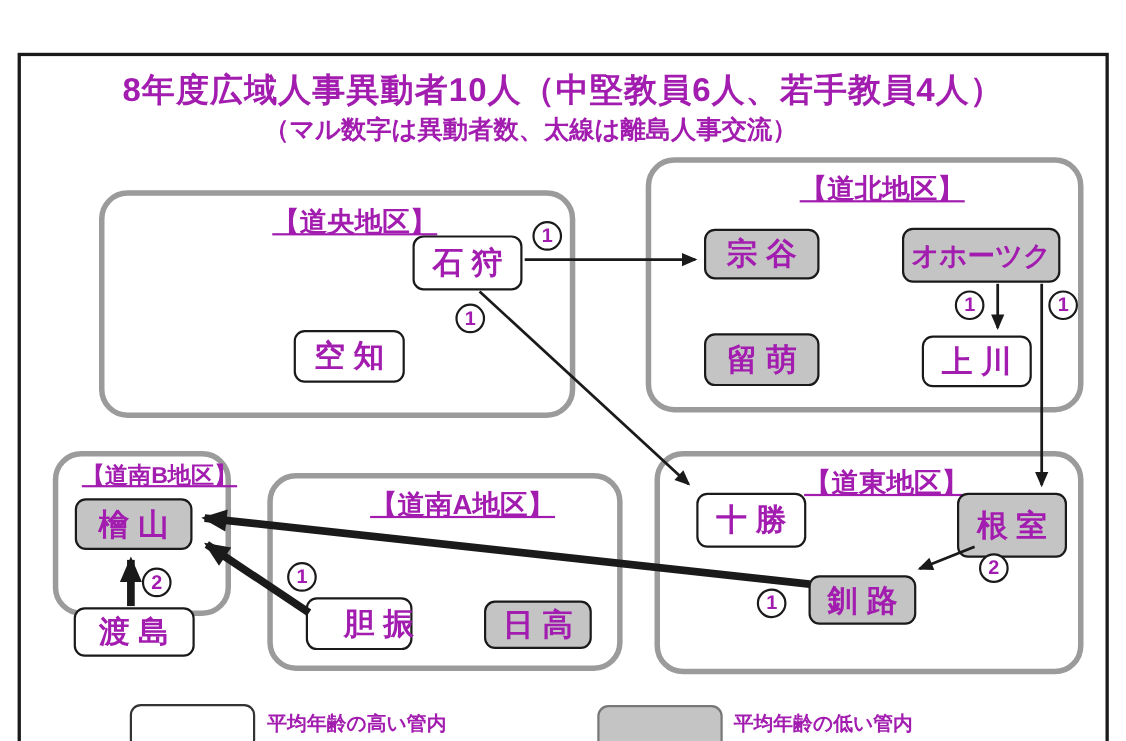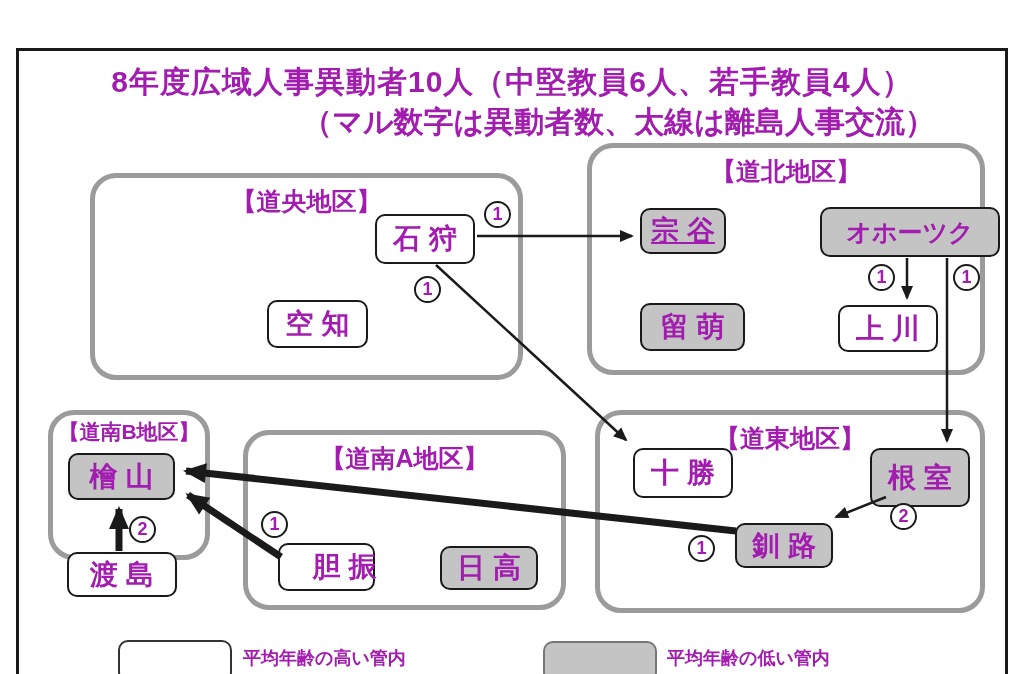--- a/index.html
+++ b/index.html
@@ -2,26 +2,26 @@
 <html><head>
 <meta charset="utf-8">
 <style>
   html,body{margin:0;padding:0;background:#fff;}
   #page{position:relative;width:1024px;height:674px;background:#fff;overflow:hidden;
         font-family:"Liberation Sans","DejaVu Sans",sans-serif;color:#a21caf;margin-top:40px;}
   #frame{position:absolute;left:16px;top:8px;width:992px;height:658px;
          border:3px solid #1a1a1a;background:#fff;box-sizing:border-box;}
   .title{position:absolute;left:30px;top:22px;width:964px;text-align:center;
          font-size:30px;font-weight:bold;letter-spacing:1px;}
-  .subtitle{position:absolute;left:30px;top:62px;width:905px;text-align:right;
-            font-size:30px;font-weight:bold;}
+  .subtitle{position:absolute;left:30px;top:62px;width:905px;text-align:center;
+            font-size:23px;font-weight:bold;}
   .region{position:absolute;border:5px solid #9b9b9b;border-radius:26px;background:#fff;
           box-sizing:border-box;}
-  .region-title{position:absolute;left:0;top:7px;width:100%;text-align:center;
-                font-size:25px;font-weight:bold;white-space:nowrap;}
+  .region-title{position:absolute;left:16px;top:7px;width:100%;text-align:center;
+                font-size:25px;font-weight:bold;white-space:nowrap;text-decoration:underline;}
   .region-title.small{font-size:21px;top:3px;}
   .node{position:absolute;border:2px solid #1a1a1a;border-radius:10px;background:#fff;
         display:flex;align-items:center;justify-content:center;
         font-size:28px;font-weight:bold;box-sizing:border-box;white-space:nowrap;z-index:3;}
   .node.low{background:#c4c4c4;}
   .node.compact{font-size:25px;}
   #arrows{position:absolute;left:0;top:0;width:1024px;height:674px;z-index:5;pointer-events:none;}
   .cnum{position:absolute;width:27px;height:27px;border:2px solid #1a1a1a;border-radius:50%;
         background:#fff;display:flex;align-items:center;justify-content:center;
         font-size:18px;font-weight:bold;box-sizing:border-box;z-index:6;}
@@ -50,22 +50,22 @@
   </div>
   <div class="region" style="left:48px;top:370px;width:162px;height:150px;">
     <div class="region-title small">【道南B地区】</div>
   </div>
   <div class="region" style="left:243px;top:390px;width:323px;height:180px;">
     <div class="region-title">【道南A地区】</div>
   </div>
 
   <div class="node" style="left:375px;top:174px;width:100px;height:50px;">石 狩</div>
   <div class="node" style="left:267px;top:260px;width:101px;height:48px;">空 知</div>
-  <div class="node low" style="left:640px;top:168px;width:86px;height:46px;text-decoration:underline;">宗 谷</div>
-  <div class="node low compact" style="left:820px;top:167px;width:180px;height:50px;font-family:Liberation Mono, monospace;">オホーツク</div>
+  <div class="node low" style="left:640px;top:168px;width:105px;height:46px;">宗 谷</div>
+  <div class="node low compact" style="left:820px;top:167px;width:144px;height:50px;font-family:Liberation Mono, monospace;">オホーツク</div>
   <div class="node" style="left:838px;top:265px;width:100px;height:47px;">上 川</div>
   <div class="node low" style="left:640px;top:263px;width:105px;height:48px;">留 萌</div>
   <div class="node" style="left:633px;top:408px;width:100px;height:50px;">十 勝</div>
   <div class="node low" style="left:870px;top:408px;width:100px;height:59px;">根 室</div>
   <div class="node low" style="left:68px;top:413px;width:107px;height:47px;">檜 山</div>
   <div class="node low" style="left:735px;top:483px;width:98px;height:45px;">釧 路</div>
   <div class="node" style="left:67px;top:512px;width:110px;height:45px;">渡 島</div>
   <div class="node" style="left:278px;top:503px;width:97px;height:48px;padding-left:36px;">胆 振</div>
   <div class="node low" style="left:440px;top:506px;width:98px;height:44px;">日 高</div>
 

